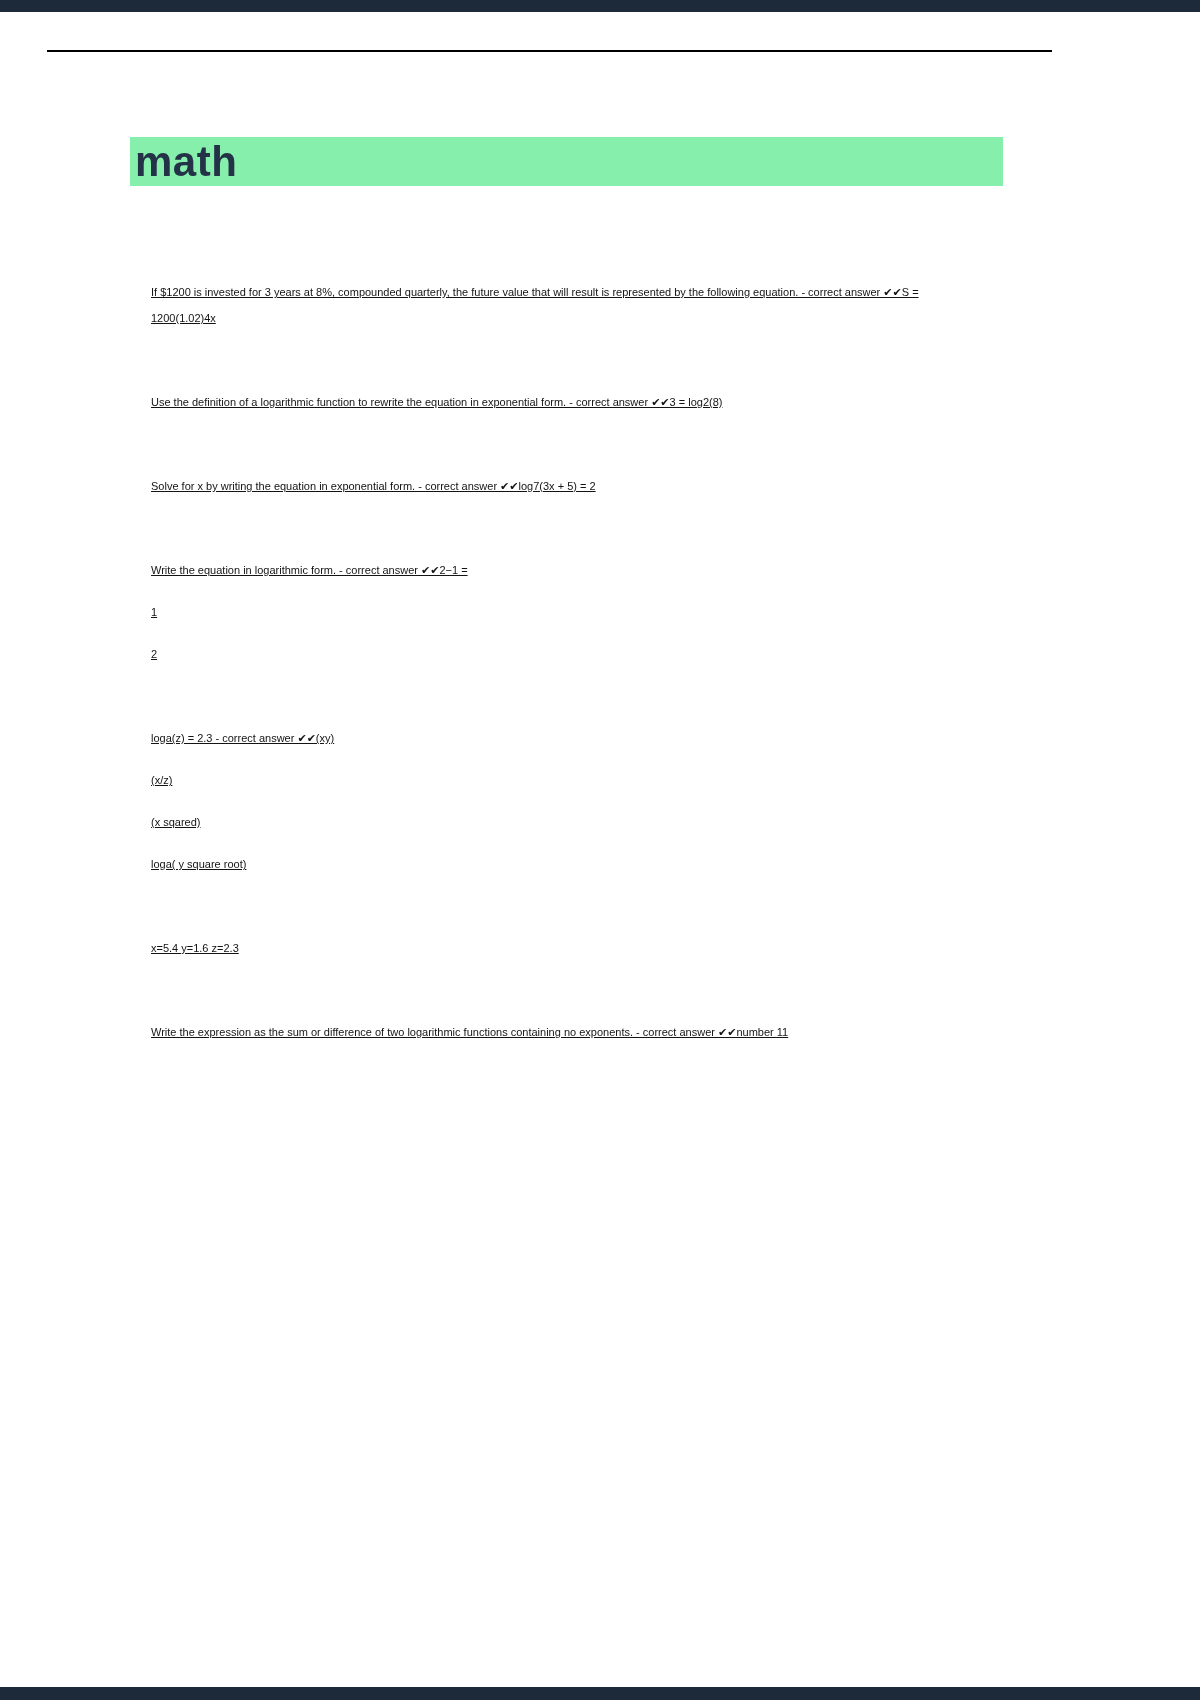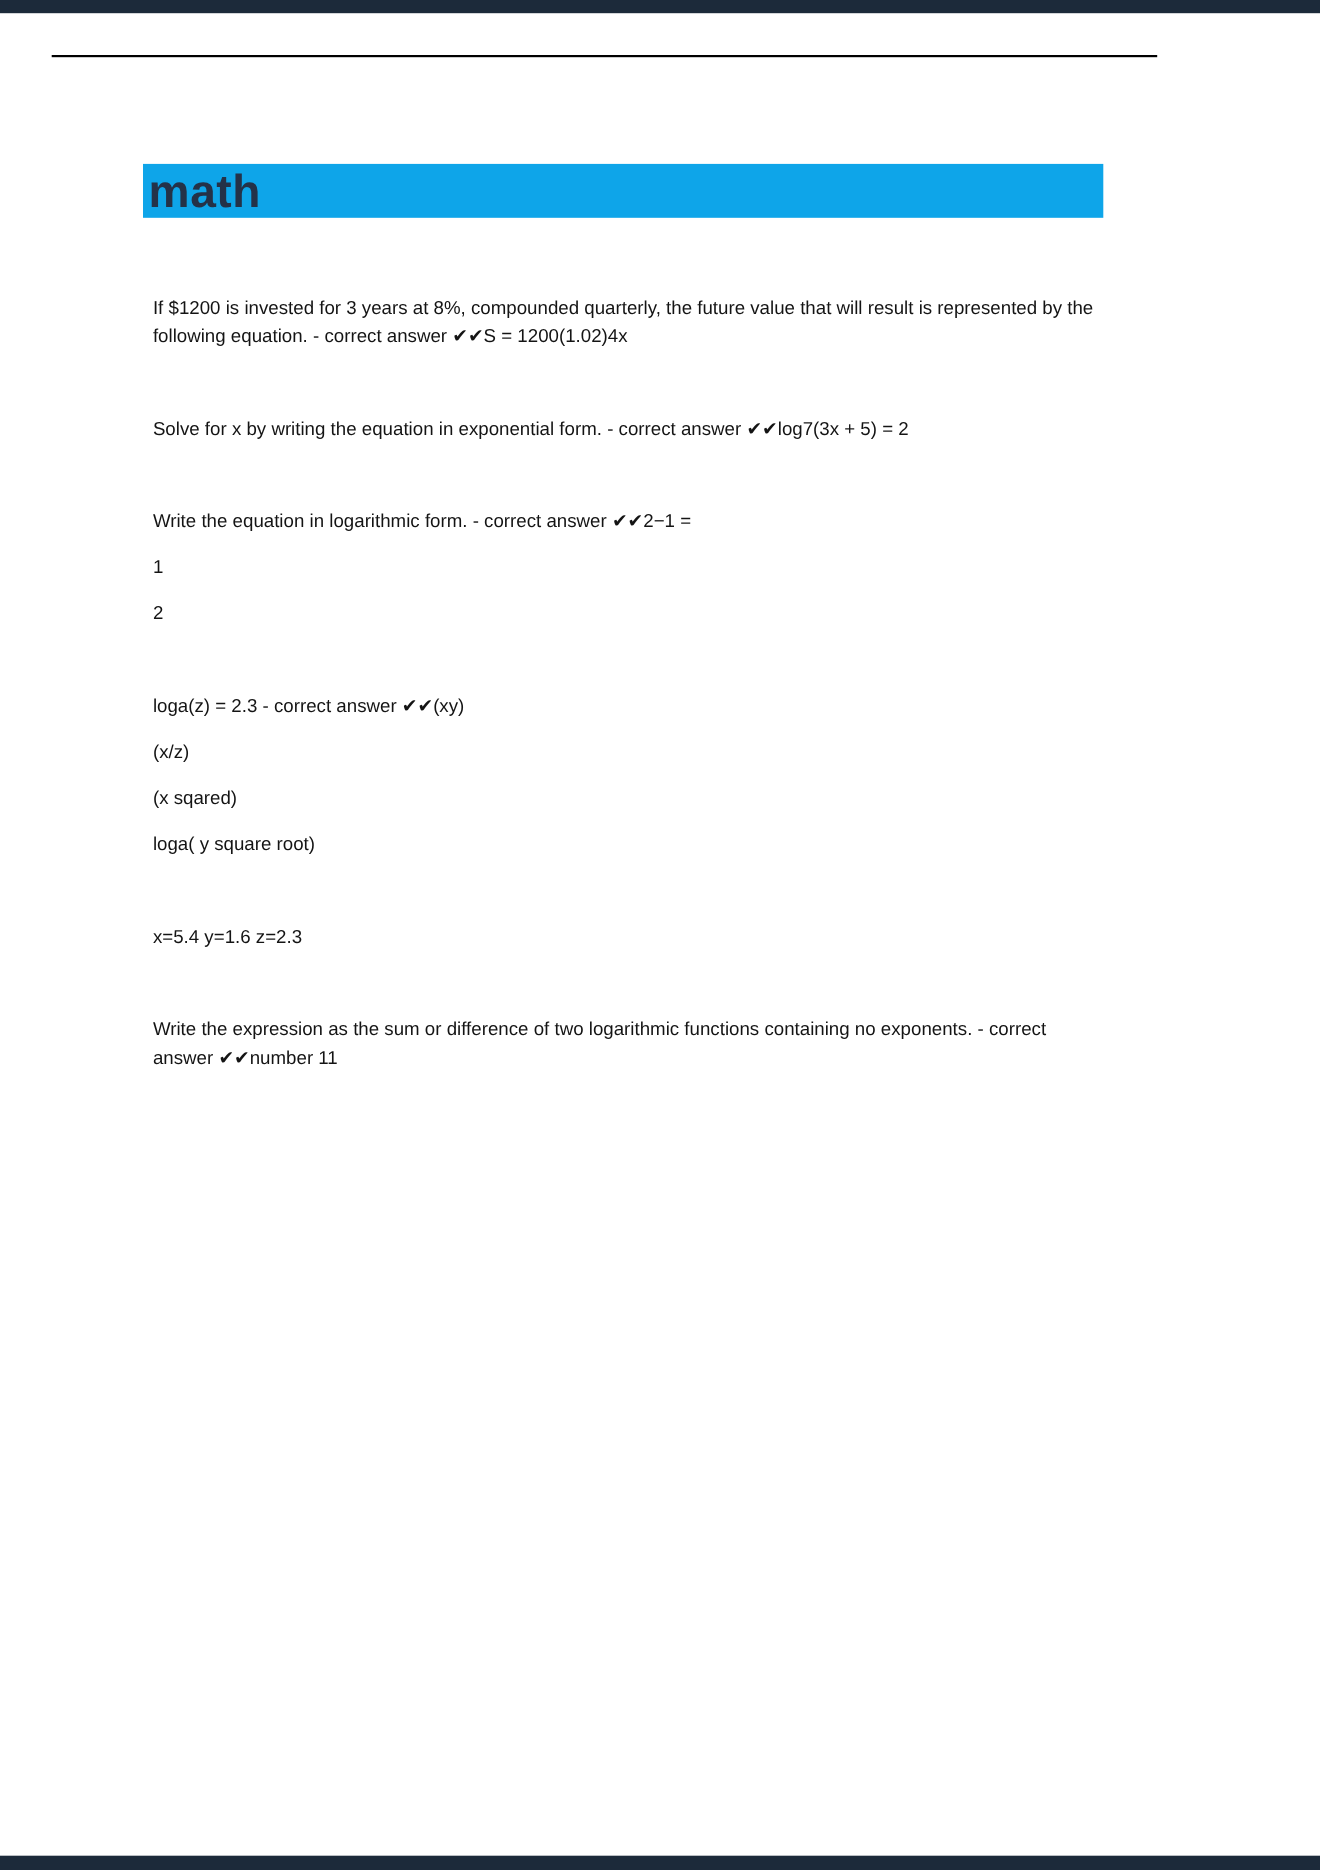--- a/index.html
+++ b/index.html
@@ -32,67 +32,69 @@
   .header-rule {
     position: absolute;
     top: 50px;
     left: 47px;
     width: 1005px;
     height: 2px;
     background: #000000;
   }
   .title-band {
     position: absolute;
-    top: 149px;
+    top: 137px;
     left: 130px;
     width: 873px;
     height: 49px;
-    background: #0ea5e9;
+    background: #86efac;
     display: flex;
     align-items: center;
   }
   .title-text {
     font-size: 42px;
     font-weight: 700;
     color: #243248;
     padding-left: 5px;
     letter-spacing: 0.5px;
     line-height: 1;
   }
   .content {
     position: absolute;
     top: 263px;
     left: 135px;
     width: 865px;
   }
   .para {
-    margin: 4px;
-    font-size: 17px;
+    margin: 16px;
+    font-size: 11px;
     line-height: 26px;
     color: #141414;
     font-weight: 500;
+    text-decoration: underline;
   }
   .gap-close { margin-top: 16px; }
   .gap-far   { margin-top: 58px; }
 </style>
 </head>
 <body>
 
 <div class="page">
 
   <div class="top-bar"></div>
 
   <div class="header-rule"></div>
 
   <div class="title-band">
     <div class="title-text">math</div>
   </div>
 
   <div class="content">
     <p class="para">If $1200 is invested for 3 years at 8%, compounded quarterly, the future value that will result is represented by the following equation. - correct answer ✔✔S = 1200(1.02)4x</p>
+    <p class="para gap-far">Use the definition of a logarithmic function to rewrite the equation in exponential form. - correct answer ✔✔3 = log2(8)</p>
     <p class="para gap-far">Solve for x by writing the equation in exponential form. - correct answer ✔✔log7(3x + 5) = 2</p>
     <p class="para gap-far">Write the equation in logarithmic form. - correct answer ✔✔2−1 =</p>
     <p class="para gap-close">1</p>
     <p class="para gap-close">2</p>
     <p class="para gap-far">loga(z) = 2.3 - correct answer ✔✔(xy)</p>
     <p class="para gap-close">(x/z)</p>
     <p class="para gap-close">(x sqared)</p>
     <p class="para gap-close">loga( y square root)</p>
     <p class="para gap-far">x=5.4 y=1.6 z=2.3</p>
     <p class="para gap-far">Write the expression as the sum or difference of two logarithmic functions containing no exponents. - correct answer ✔✔number 11</p>

